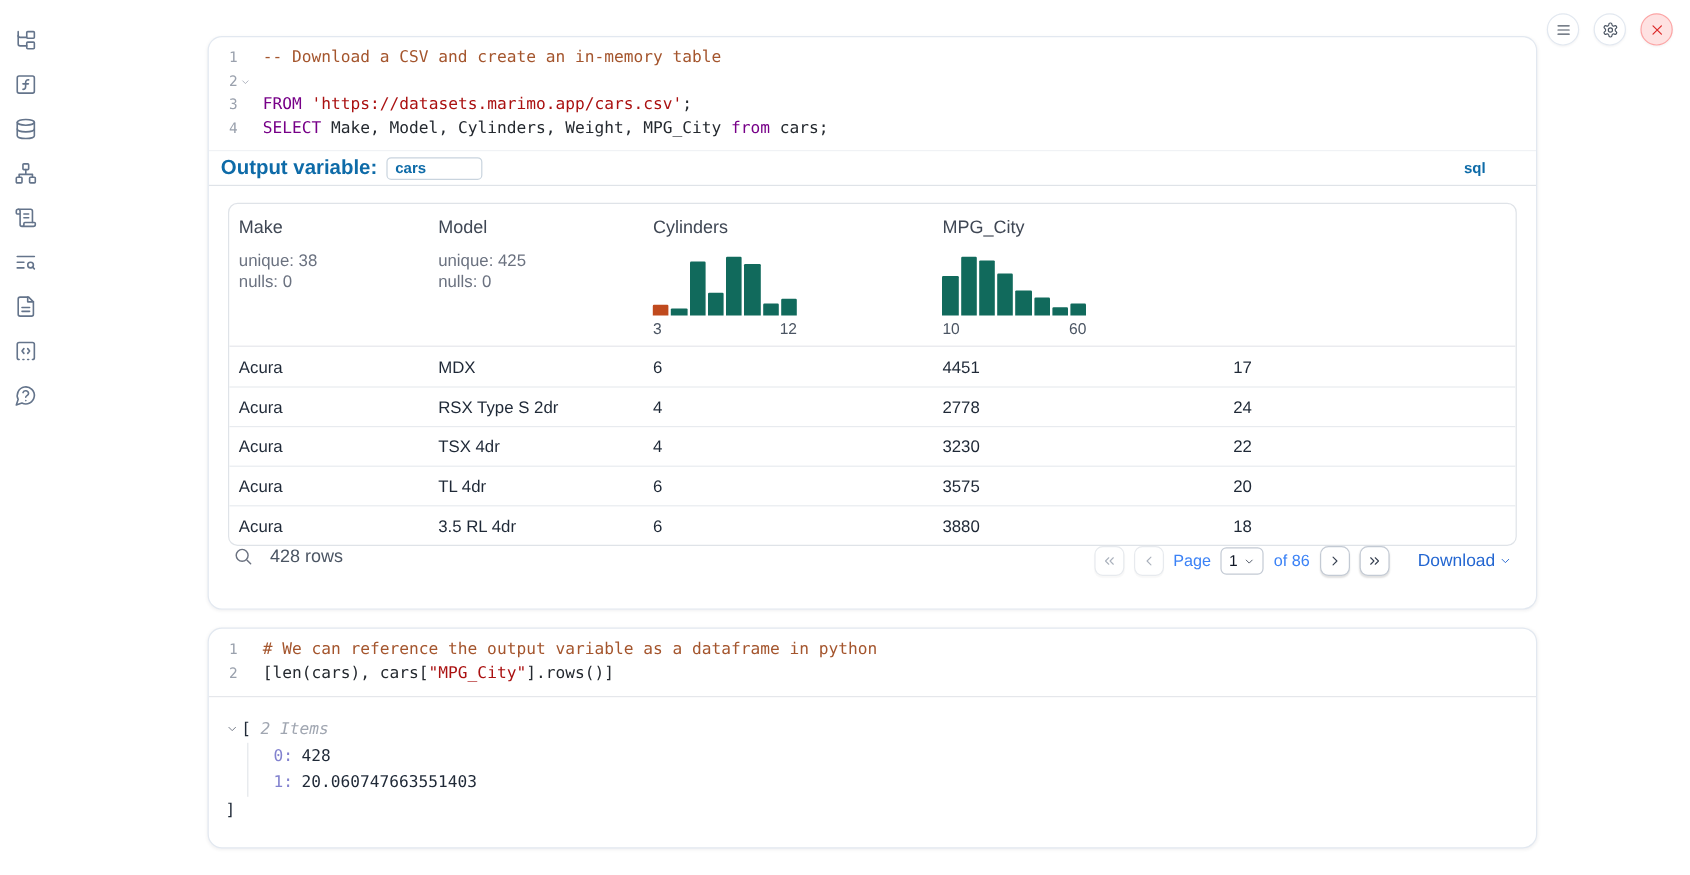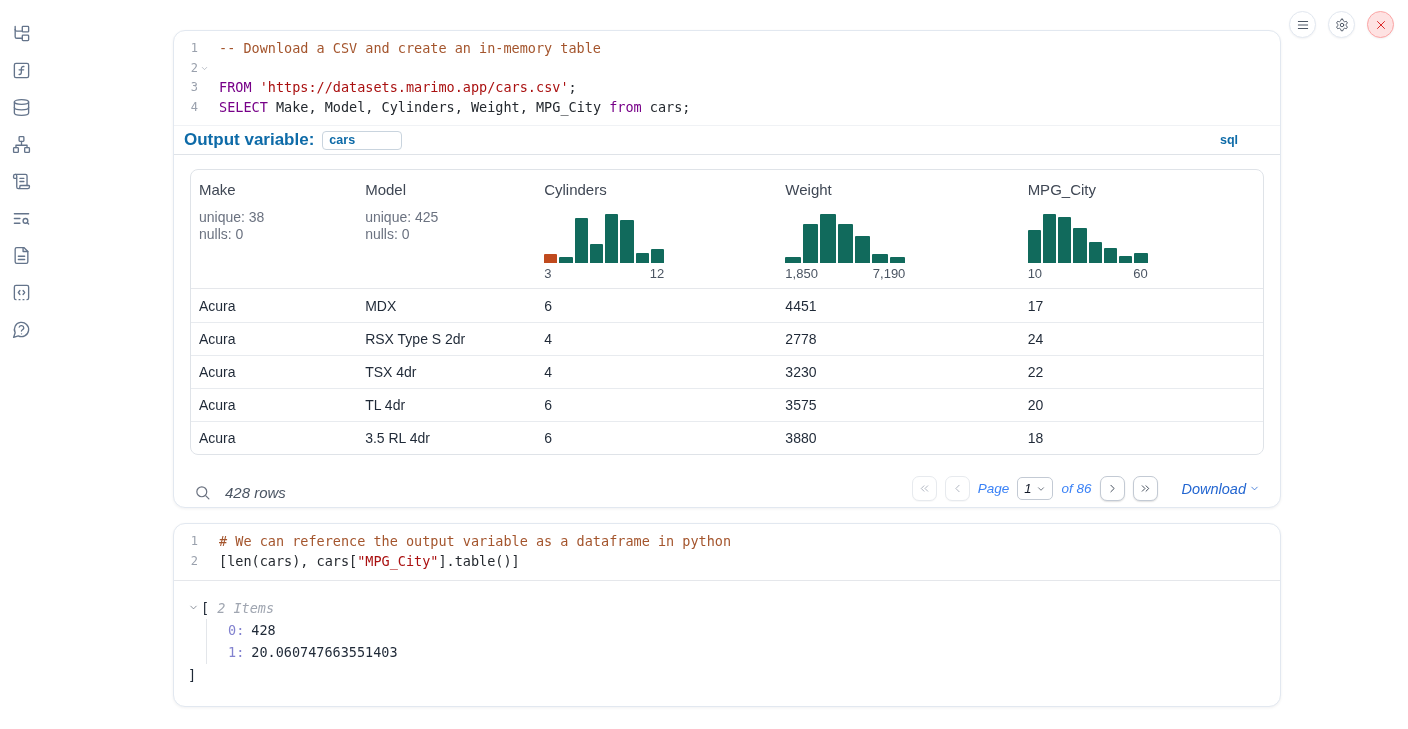--- a/index.html
+++ b/index.html
@@ -66,21 +66,21 @@
   .th-stats{ margin-top:11px; font-size:14px; color:#6b7280; line-height:17px; }
   .hist-wrap{ margin-top:auto; width:120px; }
   .hist{ display:flex; align-items:flex-end; gap:2px; height:52px; }
   .hist .bar{ flex:1; border-radius:1px 1px 0 0; }
   .hist-labels{ display:flex; justify-content:space-between; font-size:13px; color:#4b5563; margin-top:3px; }
   .trow{ display:flex; height:33px; align-items:center; font-size:14px; color:#1f2937; }
   .trow + .trow{ border-top:1px solid #e8ebef; }
   .td{ padding:0 8px; white-space:nowrap; overflow:hidden; }
 
   
-  .table-footer{ display:flex; align-items:flex-end; justify-content:space-between; height:46px; padding:0 4px;font-style:italic; }
+  .table-footer{ display:flex; align-items:flex-start; justify-content:space-between; height:46px; padding:0 4px; }
   .row-count-wrap{ display:flex; align-items:center; gap:14px; color:#4b5563; font-size:15px; }
   .search-btn{ background:none; border:none; color:#6b7280; cursor:pointer; display:flex; }
   .search-btn svg{ width:17px; height:17px; }
   .pager{ display:flex; align-items:center; gap:8px; }
   .page-btn{ width:25px; height:25px; border-radius:7px; background:#fff; display:flex;
     align-items:center; justify-content:center; cursor:pointer; }
   .page-btn svg{ width:13px; height:13px; }
   .page-btn.disabled{ border:1px solid #e7eaee; color:#aab1bc; box-shadow:0 1px 1px rgba(0,0,0,.03); }
   .page-btn.enabled{ border:1px solid #c3cad4; color:#374151; box-shadow:0 1px 1.5px rgba(0,0,0,.12); }
   .page-text{ font-size:13.5px; color:#3b82f6; }
@@ -273,38 +273,20 @@
                   <div class="bar" style="height: 43px; background: rgb(17, 106, 92);"></div>
                   <div class="bar" style="height: 10px; background: rgb(17, 106, 92);"></div>
                   <div class="bar" style="height: 14px; background: rgb(17, 106, 92);"></div>
                 </div>
                 <div class="hist-labels">
                   <span>3</span>
                   <span>12</span>
                 </div>
               </div>
             </div>
-            <div class="th c4">
-              <div class="th-name">Weight</div>
-              <div class="hist-wrap">
-                <div class="hist">
-                  <div class="bar" style="height: 6px; background: rgb(17, 106, 92);"></div>
-                  <div class="bar" style="height: 39px; background: rgb(17, 106, 92);"></div>
-                  <div class="bar" style="height: 49px; background: rgb(17, 106, 92);"></div>
-                  <div class="bar" style="height: 39px; background: rgb(17, 106, 92);"></div>
-                  <div class="bar" style="height: 27px; background: rgb(17, 106, 92);"></div>
-                  <div class="bar" style="height: 9px; background: rgb(17, 106, 92);"></div>
-                  <div class="bar" style="height: 6px; background: rgb(17, 106, 92);"></div>
-                </div>
-                <div class="hist-labels">
-                  <span>1,850</span>
-                  <span>7,190</span>
-                </div>
-              </div>
-            </div>
             <div class="th c5">
               <div class="th-name">MPG_City</div>
               <div class="hist-wrap">
                 <div class="hist">
                   <div class="bar" style="height: 33px; background: rgb(17, 106, 92);"></div>
                   <div class="bar" style="height: 49px; background: rgb(17, 106, 92);"></div>
                   <div class="bar" style="height: 46px; background: rgb(17, 106, 92);"></div>
                   <div class="bar" style="height: 35px; background: rgb(17, 106, 92);"></div>
                   <div class="bar" style="height: 21px; background: rgb(17, 106, 92);"></div>
                   <div class="bar" style="height: 15px; background: rgb(17, 106, 92);"></div>
@@ -418,21 +400,21 @@
               <span class="num">1</span>
               <span class="fold"></span>
             </div>
             <div class="code-text"><span class="tok-comment"># We can reference the output variable as a dataframe in python</span></div>
           </div>
           <div class="code-line">
             <div class="gutter">
               <span class="num">2</span>
               <span class="fold"></span>
             </div>
-            <div class="code-text"><span>[len(cars), cars[</span><span class="tok-string">"MPG_City"</span><span>].table()]</span></div>
+            <div class="code-text"><span>[len(cars), cars[</span><span class="tok-string">"MPG_City"</span><span>].rows()]</span></div>
           </div>
         </div>
     </div>
     <div class="py-output">
         <div class="tree-head">
           <span class="tw">
             <svg viewBox="0 0 24 24">
               <path d="m6 9 6 6 6-6"></path>
             </svg>
           </span>

